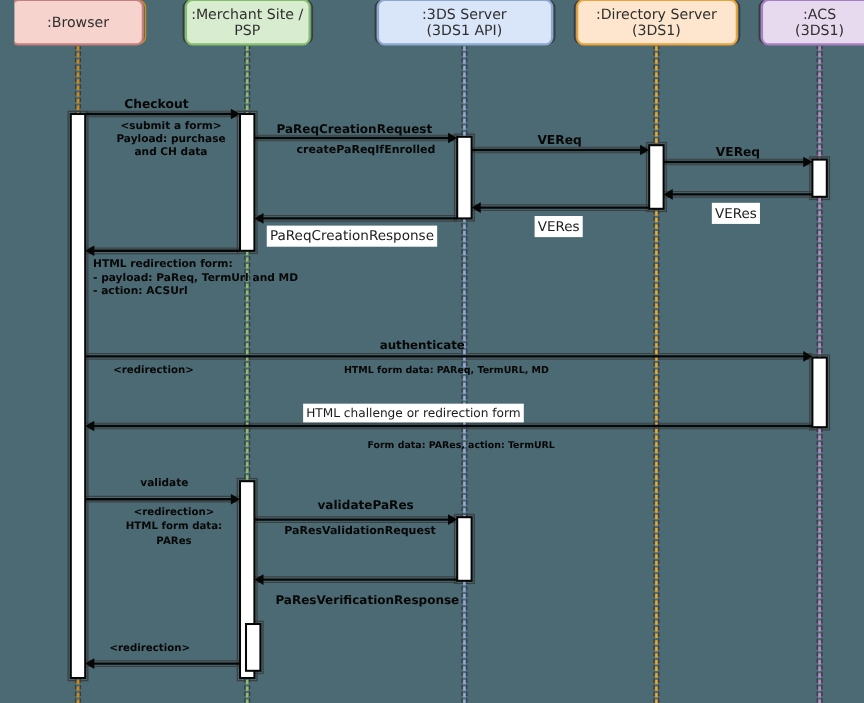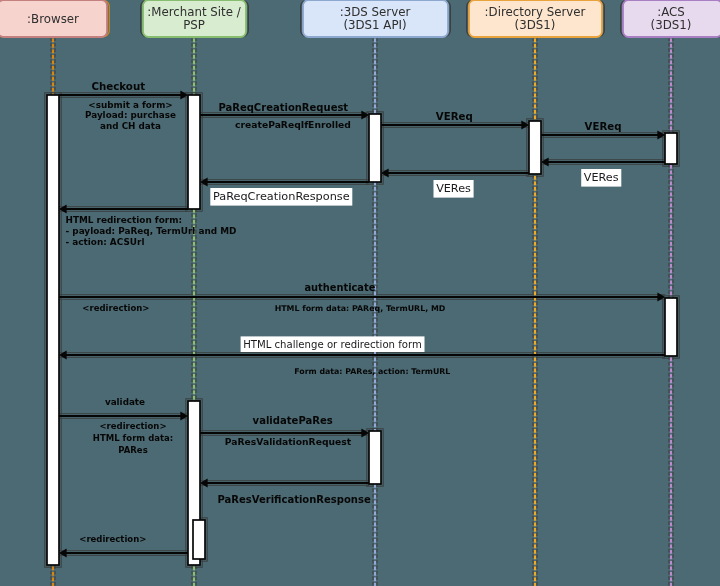--- a/index.html
+++ b/index.html
@@ -1,18 +1,18 @@
 <!DOCTYPE html>
 <html><head>
 <meta charset="utf-8">
 <style>
   html,body{margin:0;padding:0;}
   body{width:720px;height:586px;overflow:hidden;background:#4c6a73;
        font-family:"DejaVu Sans",sans-serif;}
-  #stage{position:relative;width:700px;height:586px;}
+  #stage{position:relative;width:700px;height:586px;margin-left:12px;}
   svg{display:block;}
   .plabel{font-family:"DejaVu Sans",sans-serif;font-size:11.8px;fill:#2f2f2f;text-anchor:middle;}
   .msg{font-family:"DejaVu Sans",sans-serif;font-size:10px;font-weight:bold;fill:#070707;text-anchor:middle;}
   .msgbox{font-family:"DejaVu Sans",sans-serif;font-size:10.6px;fill:#1b1b1e;text-anchor:middle;}
   .note{font-family:"DejaVu Sans",sans-serif;font-size:8.9px;font-weight:bold;fill:#070707;}
 </style>
 </head>
 <body>
 
 <div id="stage">

